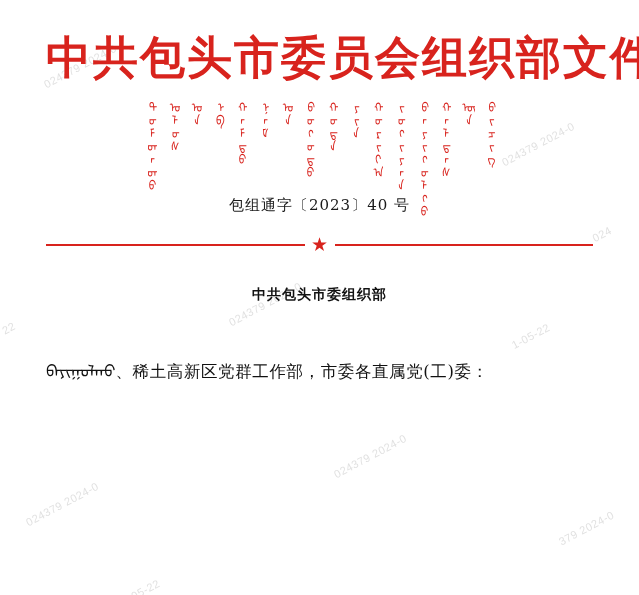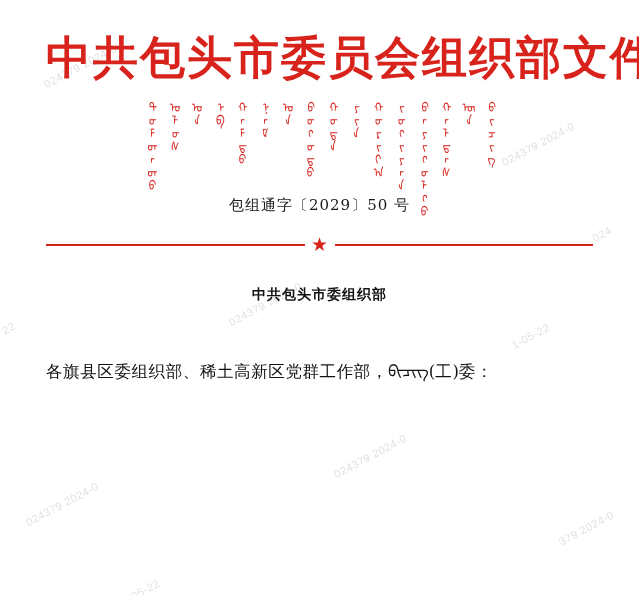--- a/index.html
+++ b/index.html
@@ -180,28 +180,28 @@
       <span class="mong-glyph">ᠬᠣᠲᠠ</span>
       <span class="mong-glyph">ᠶᠢᠨ</span>
       <span class="mong-glyph">ᠬᠣᠷᠢᠶ᠎ᠠ</span>
       <span class="mong-glyph">ᠵᠣᠬᠢᠶᠠᠨ</span>
       <span class="mong-glyph">ᠪᠠᠶᠢᠭᠤᠯᠬᠤ</span>
       <span class="mong-glyph">ᠬᠡᠯᠲᠡᠰ</span>
       <span class="mong-glyph">ᠦᠨ</span>
       <span class="mong-glyph">ᠪᠢᠴᠢᠭ</span>
     </div>
 
-  <div class="doc-number">包组通字〔2029〕50 号</div>
+  <div class="doc-number">包组通字〔2023〕40 号</div>
 
   <div class="rule-wrap">
     <div class="rule-line"></div>
     <div class="rule-star">★</div>
   </div>
 
   <div class="title-block">
     <div class="title-line">中共包头市委组织部</div>
   </div>
 
   <div class="body-block">
-    <p class="body-para">各旗县区委组织部、稀土高新区党群工作部，ᠪᠢᠴᠢᠭ(工)委：</p>
+    <p class="body-para">ᠪᠠᠶᠢᠭᠤᠯᠬᠤ、稀土高新区党群工作部，市委各直属党(工)委：</p>
   </div>
 
 </div>
 
 </body></html>

